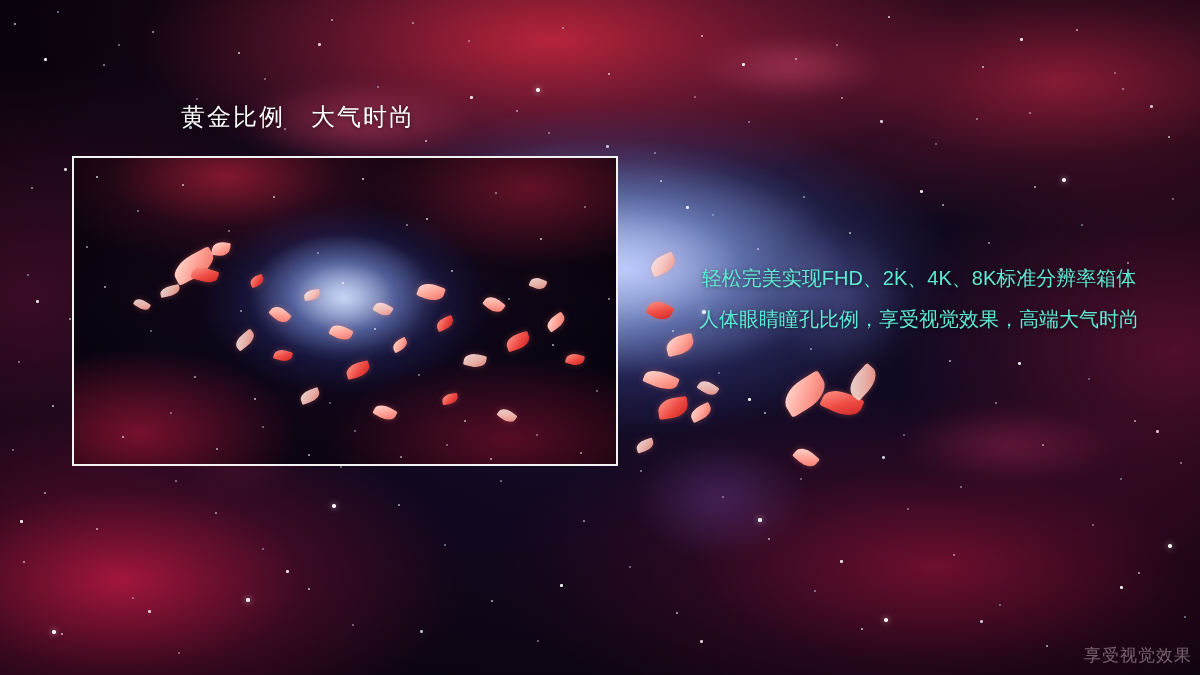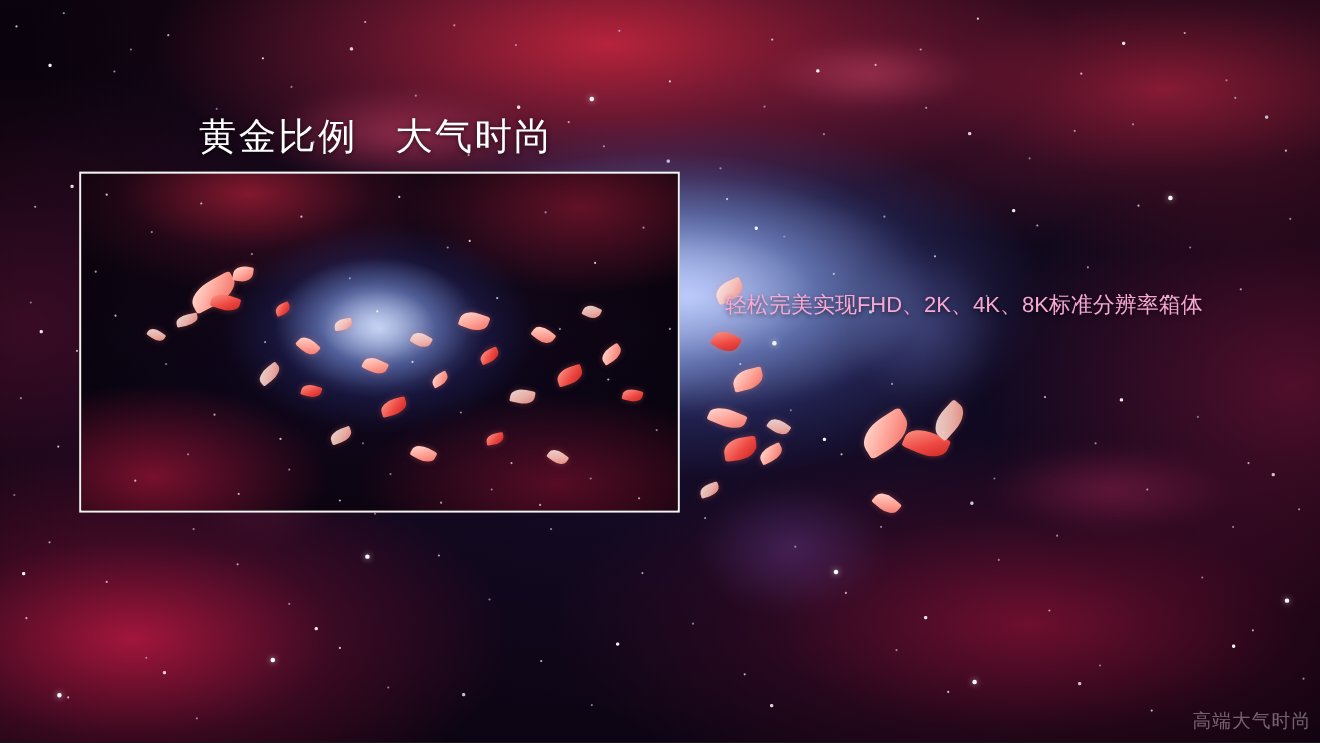--- a/index.html
+++ b/index.html
@@ -123,21 +123,21 @@
       702px 310px 0 0 rgba(255,255,255,.9);
     filter: drop-shadow(0 0 3px rgba(255,255,255,.8));
   }
 
   
   .slide-title {
     position: absolute;
     left: 181px;
     top: 101px;
     color: #ffffff;
-    font-size: 34px;
+    font-size: 24px;
     letter-spacing: 2px;
     white-space: pre;
     text-shadow: 0 1px 5px rgba(0,0,0,.65);
     text-align: center;
   }
 
   
   .picture-frame {
     position: absolute;
     left: 72px;
@@ -203,25 +203,26 @@
   }
 
   
   .body-copy {
     position: absolute;
     left: 659px;
     top: 258px;
     width: 520px;
   }
   .body-line {
-    color: #f9a8d4;
+    color: #5eead4;
     font-size: 20px;
     line-height: 41px;
     white-space: pre;
     text-shadow: 0 1px 4px rgba(0,0,0,.55);
+    text-align: center;
   }
 
   
   .watermark {
     position: absolute;
     right: 8px;
     bottom: 8px;
     color: rgba(225,205,210,.46);
     font-size: 17px;
     letter-spacing: 1px;
@@ -284,17 +285,18 @@
       <div class="petal soft" style="left: 690px; top: 406px; width: 22px; height: 13px; transform: rotate(-26deg);"></div>
       <div class="petal soft" style="left: 782px; top: 380px; width: 46px; height: 28px; transform: rotate(-32deg);"></div>
       <div class="petal deep" style="left: 822px; top: 392px; width: 40px; height: 22px; transform: rotate(24deg);"></div>
       <div class="petal pale" style="left: 846px; top: 372px; width: 34px; height: 20px; transform: rotate(-48deg);"></div>
       <div class="petal soft" style="left: 794px; top: 450px; width: 24px; height: 15px; transform: rotate(40deg);"></div>
       <div class="petal pale" style="left: 636px; top: 440px; width: 18px; height: 11px; transform: rotate(-18deg);"></div>
     </div>
 
   <div class="body-copy">
     <div class="body-line">轻松完美实现FHD、2K、4K、8K标准分辨率箱体</div>
+    <div class="body-line">人体眼睛瞳孔比例，享受视觉效果，高端大气时尚</div>
   </div>
 
-  <div class="watermark">高端大气时尚</div>
+  <div class="watermark">享受视觉效果</div>
 
 </div>
 
 </body></html>

